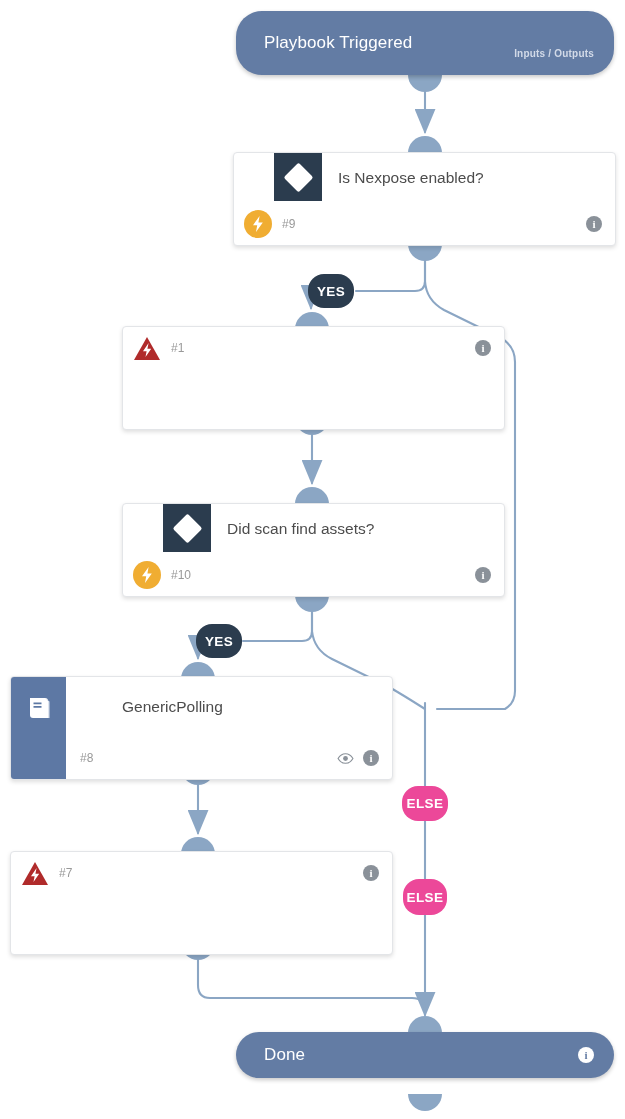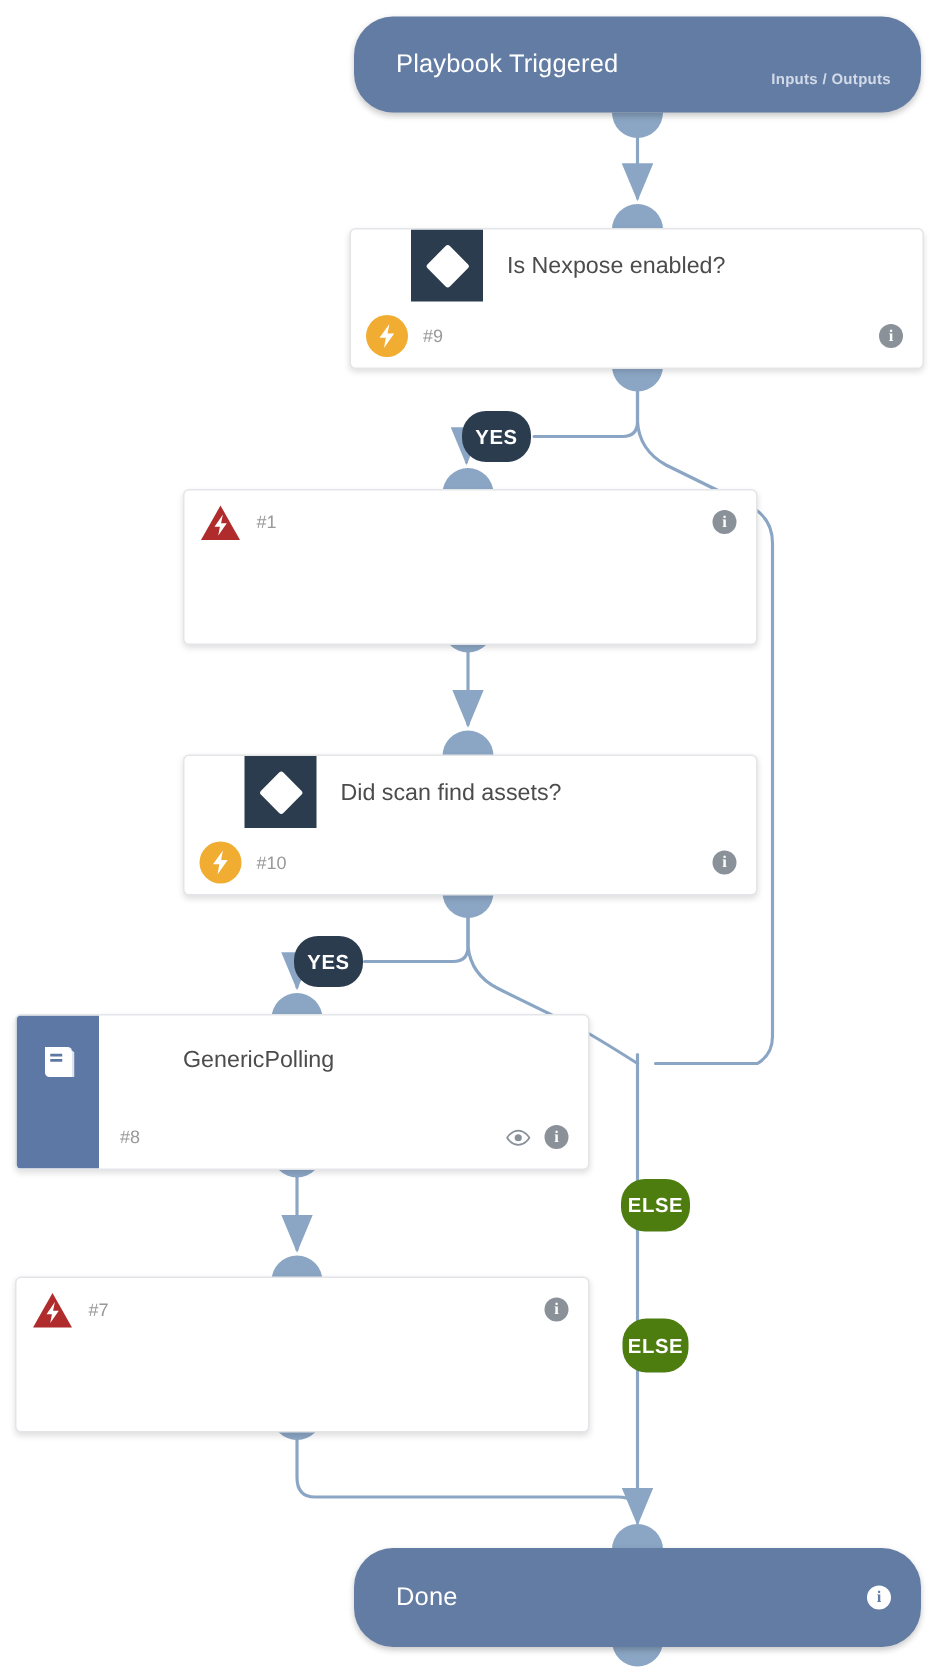--- a/index.html
+++ b/index.html
@@ -201,21 +201,21 @@
     align-items: center;
     justify-content: center;
     border-radius: 16px;
     color: #ffffff;
     font-size: 13.5px;
     font-weight: bold;
     letter-spacing: .4px;
     z-index: 4;
   }
   .badge.yes  { background: #2b3c4e; }
-  .badge.else { background: #4d7c0f; margin-left: 12px; }
+  .badge.else { background: #ec4899; }
 </style>
 </head>
 <body>
 
 <div id="canvas">
 
   <svg id="edges" viewBox="0 0 625 1119" width="625" height="1119">
     <defs>
       <marker id="arrow" viewBox="0 0 12 10" refX="11" refY="5" markerWidth="12" markerHeight="10" orient="auto-start-reverse">
         <path d="M0,0 L12,5 L0,10 z" fill="#8ba6c4"></path>
@@ -369,19 +369,19 @@
         <div class="info-icon">i</div>
       </div>
     </div>
   </div>
   <div class="port bottom" style="left:181px; top:943px;"></div>
 
   <div class="badge else" style="left:402px; top:786px; width:46px; height:35px;">ELSE</div>
   <div class="badge else" style="left:403px; top:879px; width:44px; height:36px;">ELSE</div>
 
   <div class="port top" style="left:408px; top:1016px;"></div>
-  <div class="pill" style="left:236px; top:1032px; width:378px; height:66px;">
+  <div class="pill" style="left:236px; top:1032px; width:378px; height:46px;">
     <span class="pill-title">Done</span>
     <div class="info-icon" style="background:#ffffff; color:#637ca4;">i</div>
   </div>
   <div class="port bottom" style="left:408px; top:1094px;"></div>
 
 </div>
 
 </body></html>

